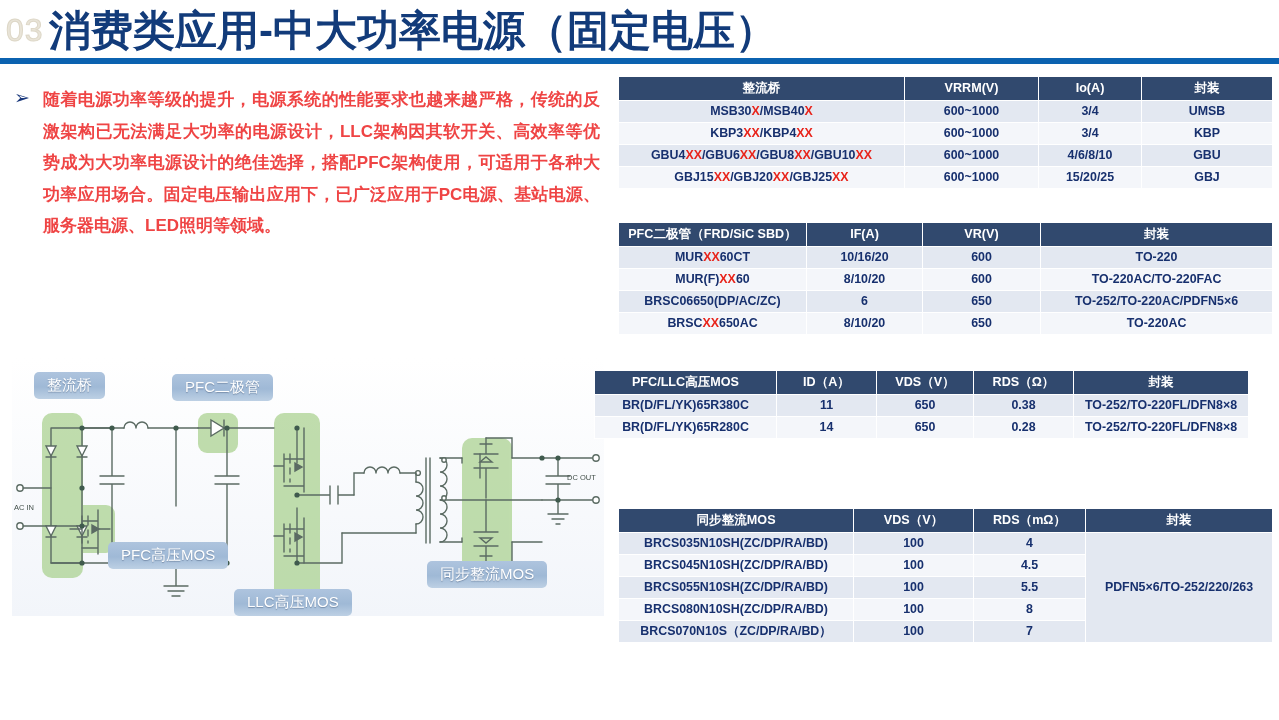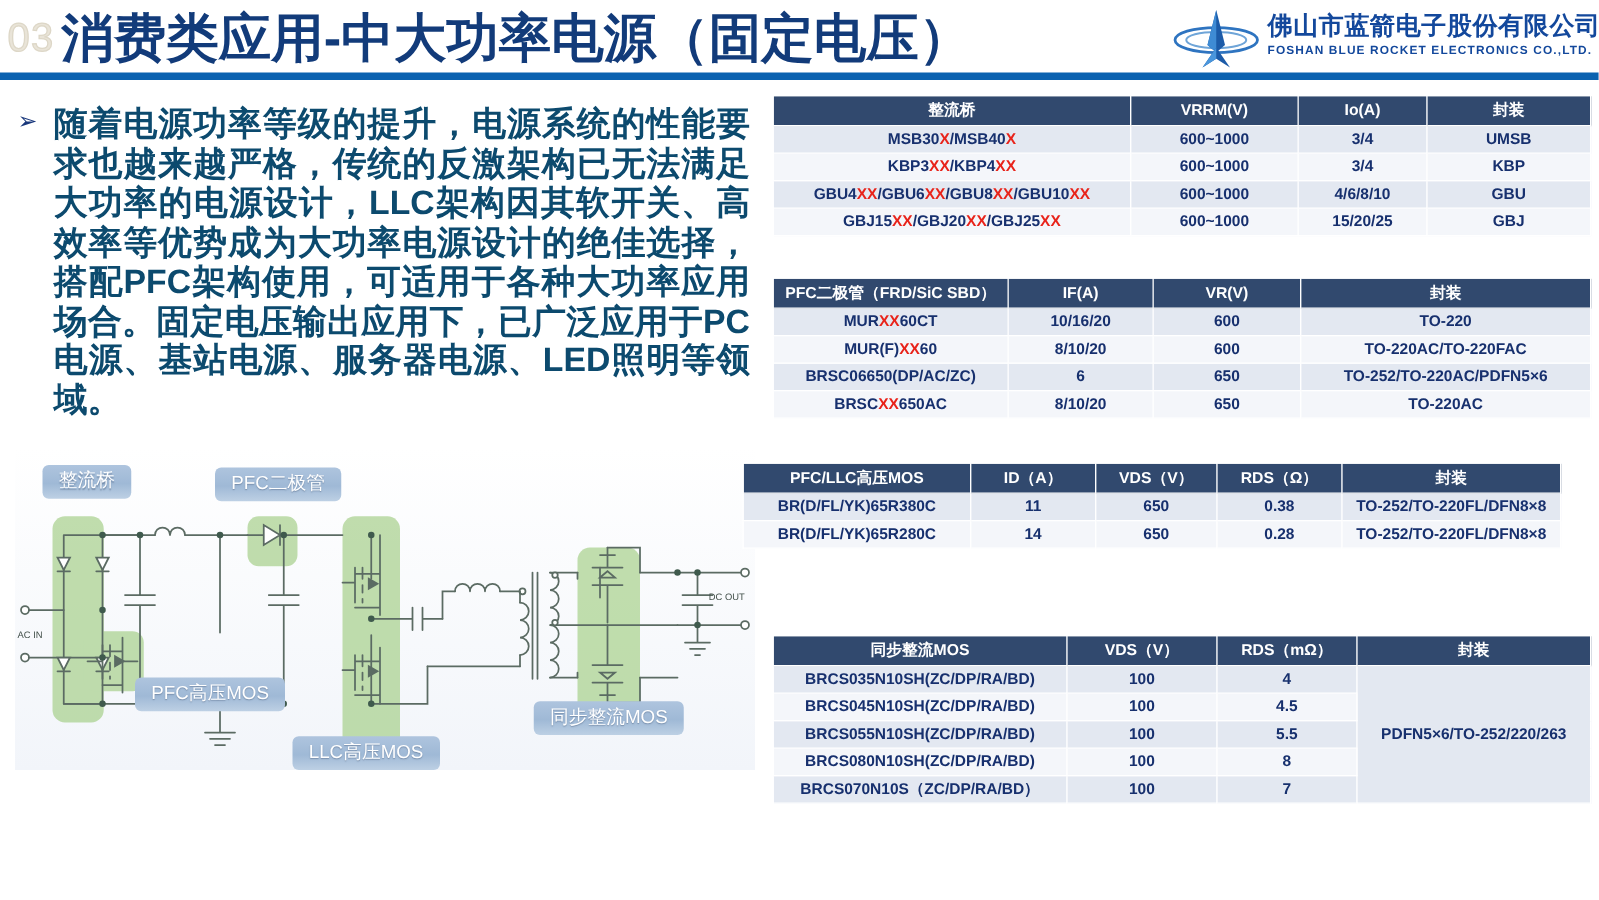--- a/index.html
+++ b/index.html
@@ -52,21 +52,21 @@
 
   #bullet-block {
     position:absolute; left:14px; top:20px; width:586px;
   }
   #bullet-marker {
     position:absolute; left:0; top:3px;
     font-size:19px; color:#18377B; line-height:22px;
   }
   #bullet-text {
     margin-left:29px;
-    font-size:27px; font-weight:bold; color:#0c4a6e;
+    font-size:17px; font-weight:bold; color:#ef4444;
     line-height:31.5px; letter-spacing:0px;
     text-align:justify;
   }
 
   
   #circuit-wrap {
     position:absolute; left:12px; top:294px; width:592px; height:258px;
   }
   #circuit-svg { display:block; width:592px; height:258px; }
 
@@ -119,36 +119,20 @@
   #tbl4 { left:618px; top:508px; width:654px; }
 </style>
 </head>
 <body>
 
 <div id="header">
   <div id="slide-number">03</div>
   <div id="slide-title">消费类应用-中大功率电源（固定电压）</div>
   <div id="title-rule"></div>
 
-  <div id="logo">
-    <div id="logo-mark">
-      <svg viewBox="0 0 74 50" width="74" height="50" aria-hidden="true">
-        <ellipse cx="37" cy="26" rx="33" ry="10" fill="none" stroke="#2E74C0" stroke-width="2.2"></ellipse>
-        <ellipse cx="37" cy="26" rx="24" ry="6.5" fill="none" stroke="#6FA5D8" stroke-width="1.6"></ellipse>
-        <path d="M37 2 L44 30 L37 36 L30 30 Z" fill="#1C5BA8"></path>
-        <path d="M37 2 L37 36 L30 30 Z" fill="#3E8BD4"></path>
-        <path d="M26 48 L37 32 L48 48 L37 41 Z" fill="#1C5BA8"></path>
-        <path d="M37 32 L37 41 L26 48 Z" fill="#4A96DC"></path>
-      </svg>
-    </div>
-    <div id="logo-text">
-      <div id="logo-cn">佛山市蓝箭电子股份有限公司</div>
-      <div id="logo-en">FOSHAN BLUE ROCKET ELECTRONICS CO.,LTD.</div>
-    </div>
-  </div>
 </div>
 
 <div id="left-pane">
 
   <div id="bullet-block">
     <span id="bullet-marker">➢</span>
     <div id="bullet-text">随着电源功率等级的提升，电源系统的性能要求也越来越严格，传统的反激架构已无法满足大功率的电源设计，LLC架构因其软开关、高效率等优势成为大功率电源设计的绝佳选择，搭配PFC架构使用，可适用于各种大功率应用场合。固定电压输出应用下，已广泛应用于PC电源、基站电源、服务器电源、LED照明等领域。</div>
   </div>
 
   <div id="circuit-wrap">

